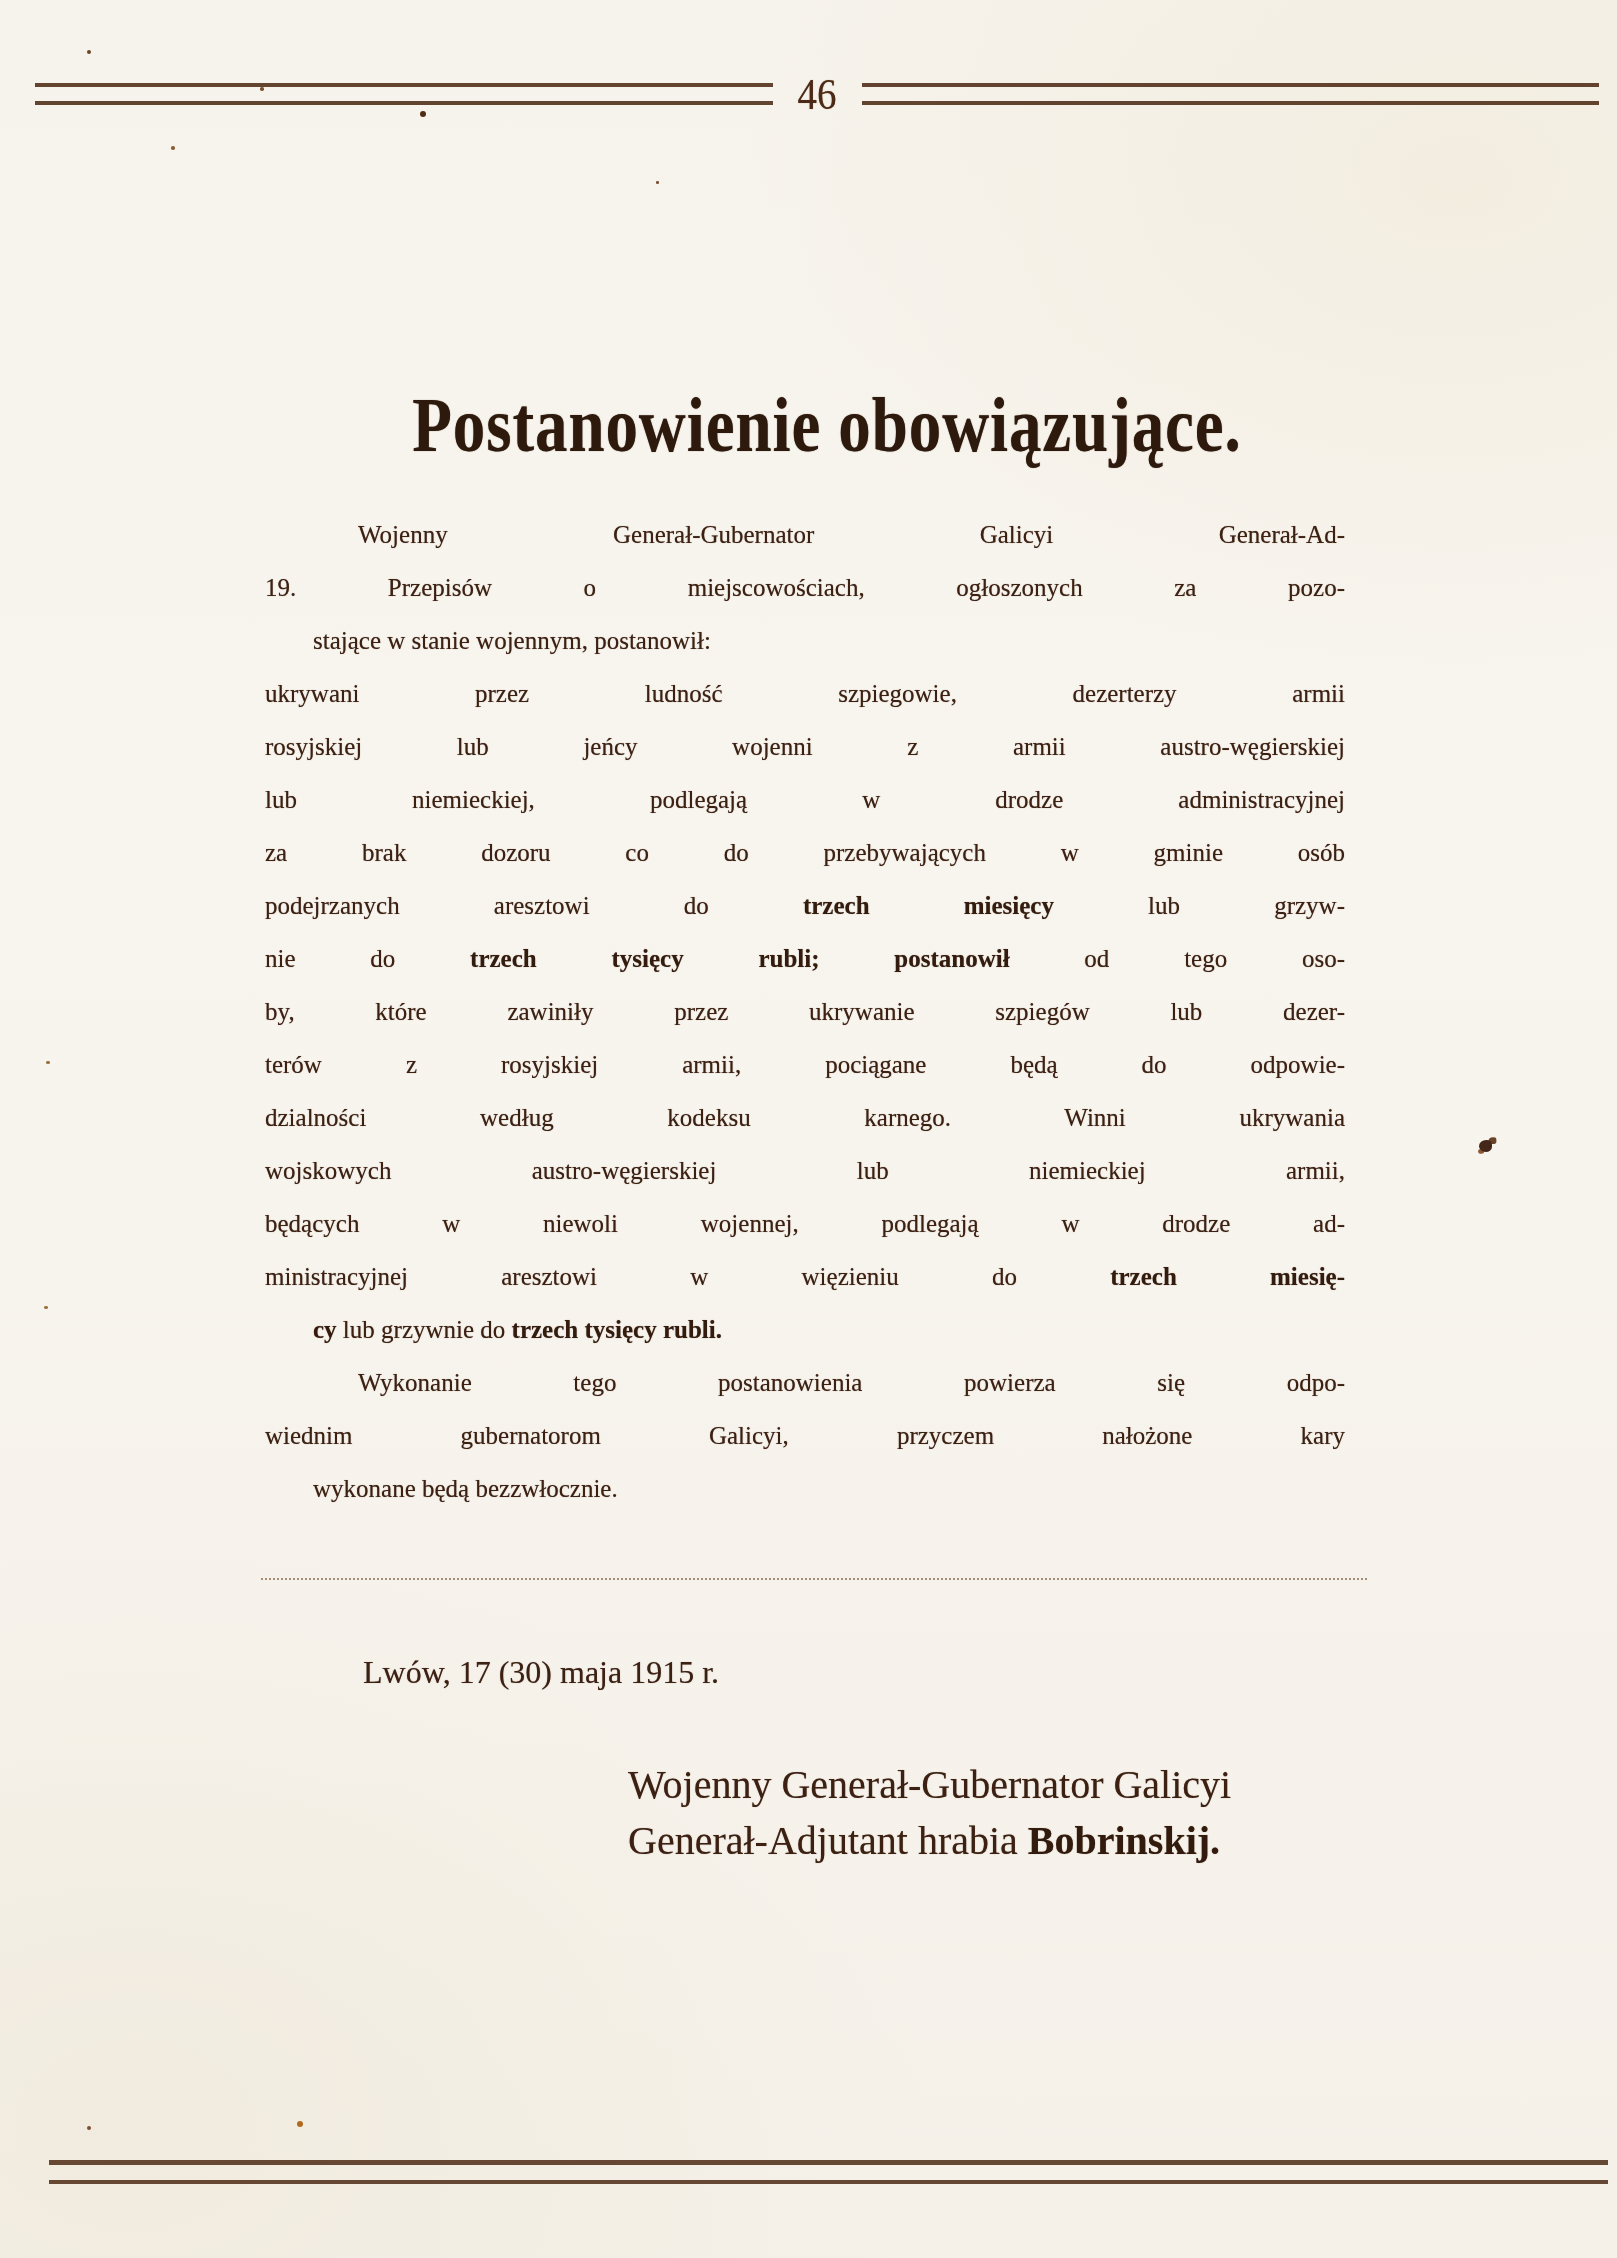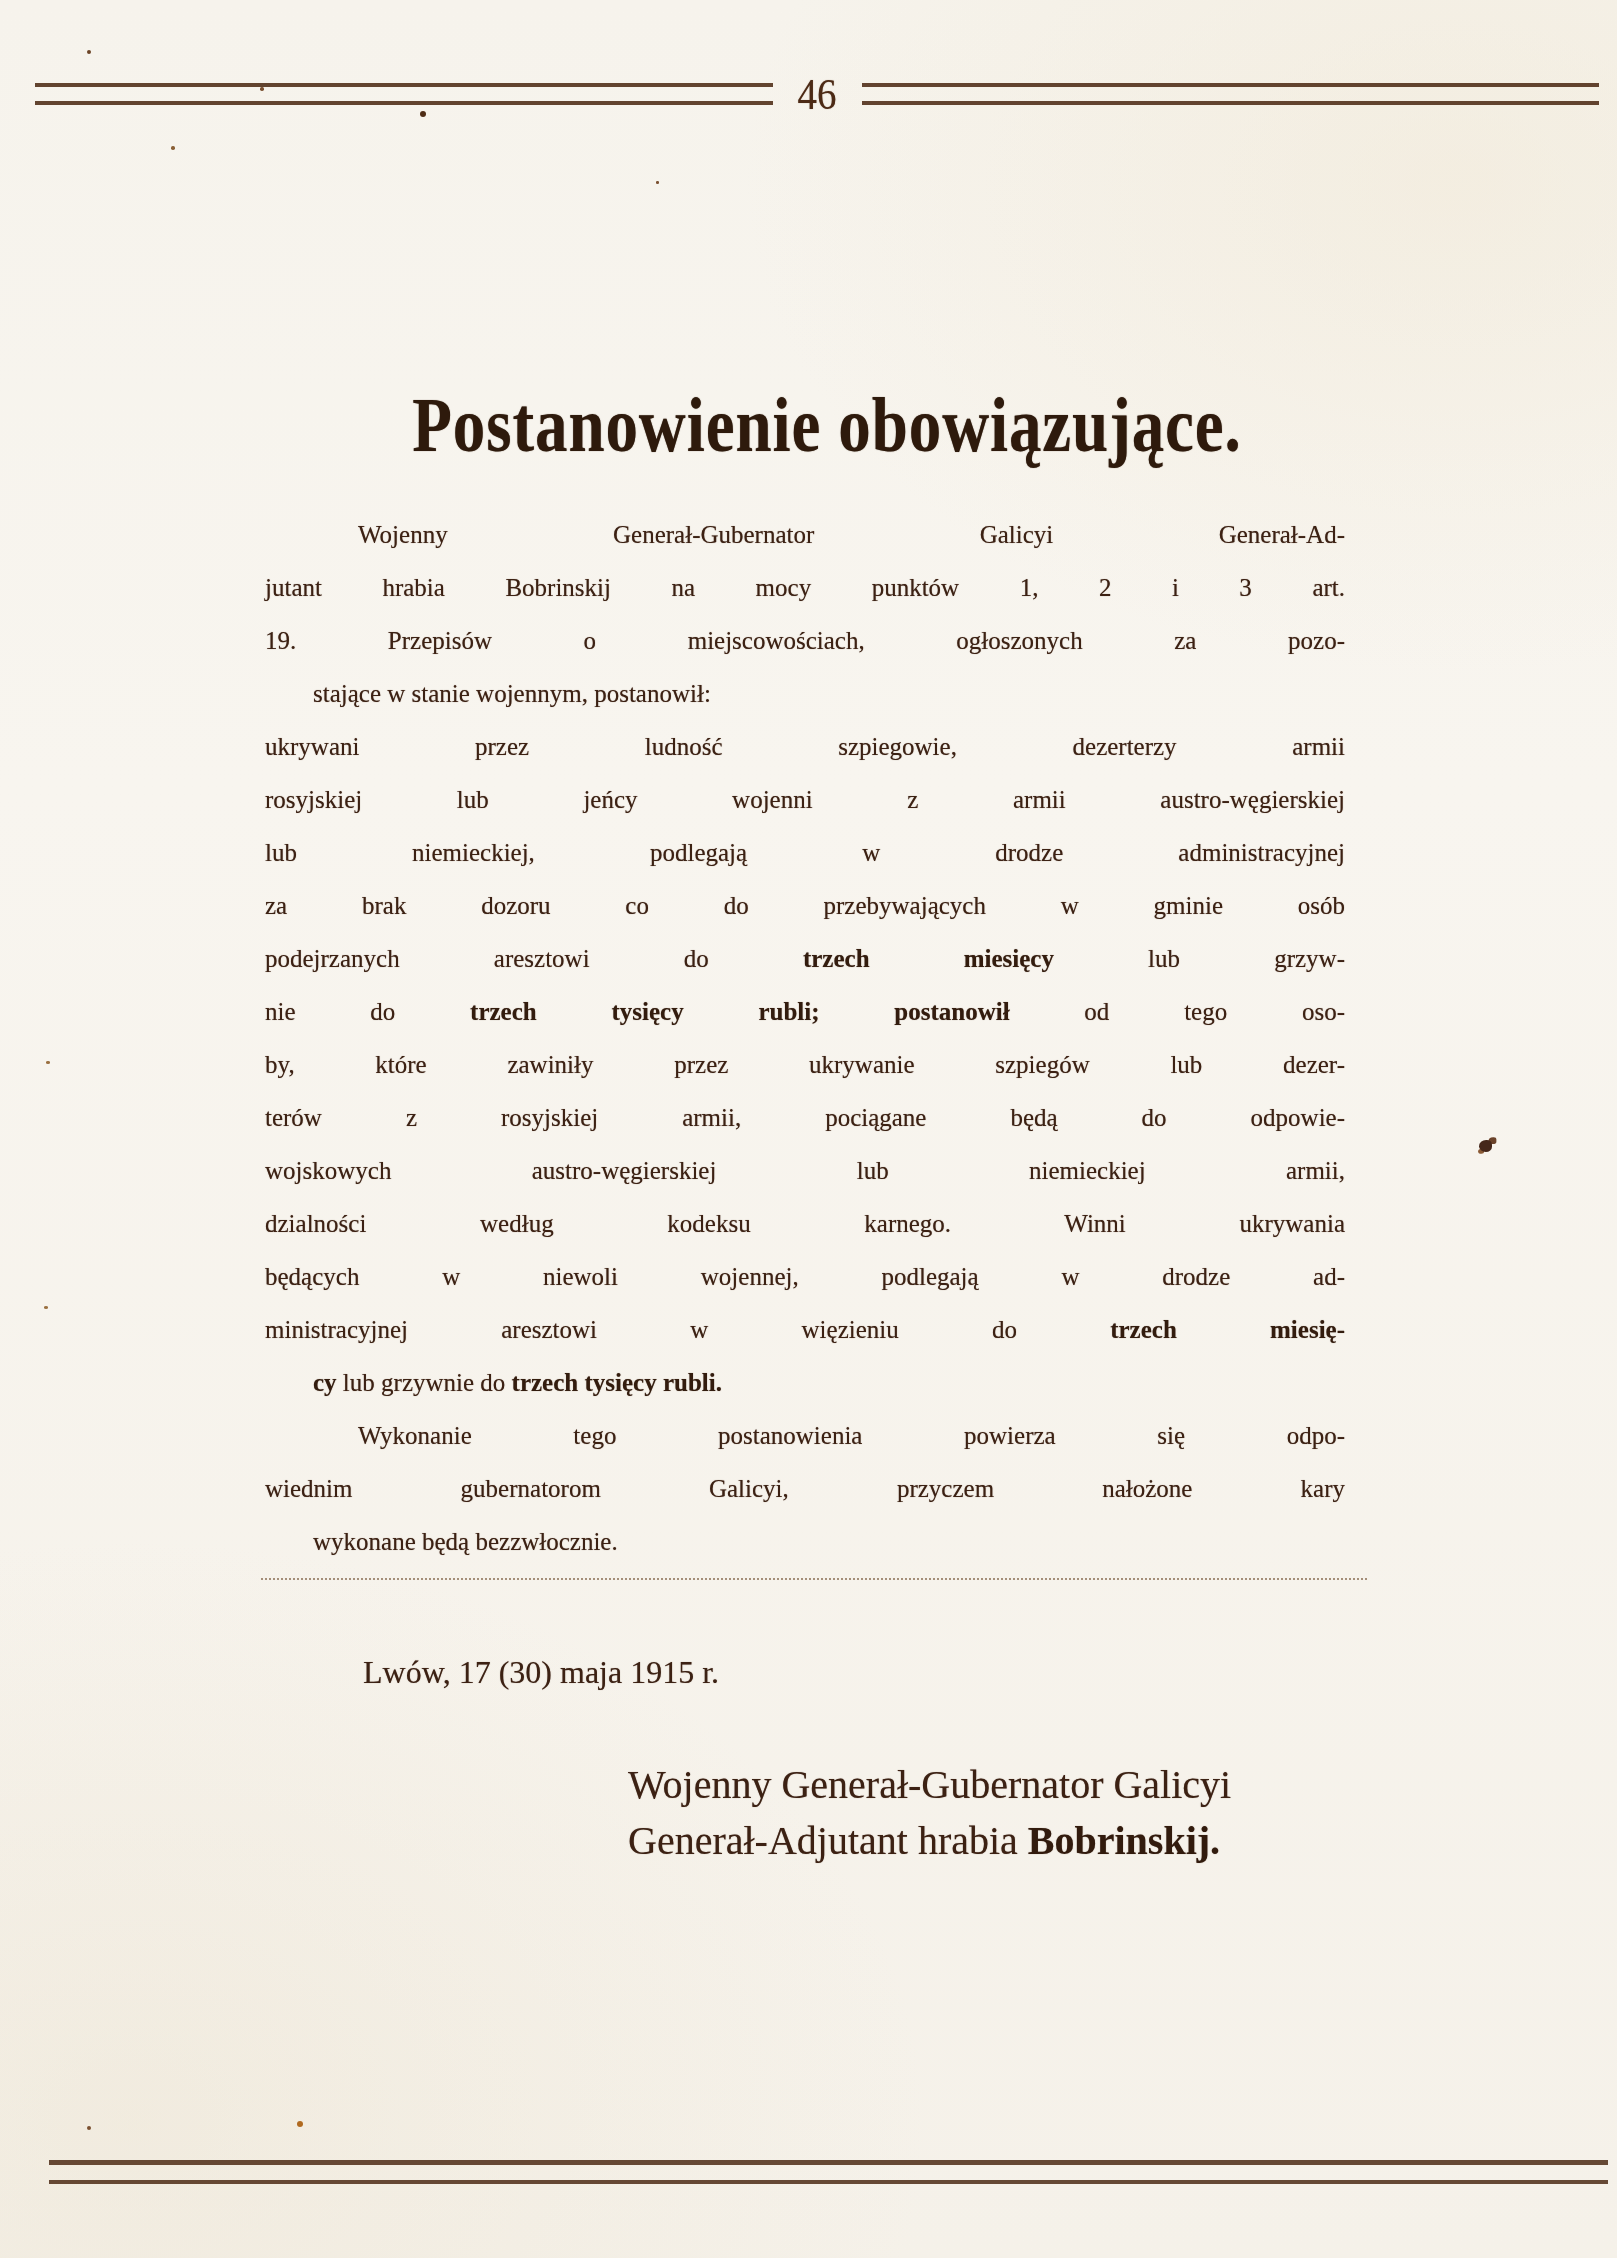--- a/index.html
+++ b/index.html
@@ -104,33 +104,32 @@
   <div id="top-rule">
     <div class="drule"></div>
     <span id="page-number">46</span>
     <div class="drule"></div>
   </div>
 
   <div id="doc-title">Postanowienie obowiązujące.</div>
 
   <div id="body-text">
       <div class="bline indent"><span class="seg">Wojenny Generał-Gubernator Galicyi Generał-Ad-</span></div>
-      <div class="bline"><span class="seg">jutant hrabia Bobrinskij na mocy punktów 1, 2 i 3 art.</span></div>
       <div class="bline"><span class="seg">19. Przepisów o miejscowościach, ogłoszonych za pozo-</span></div>
       <div class="bline last"><span class="seg">stające w stanie wojennym, postanowił:</span></div>
       <div class="bline"><span class="seg">ukrywani przez ludność szpiegowie, dezerterzy armii</span></div>
       <div class="bline"><span class="seg">rosyjskiej lub jeńcy wojenni z armii austro-węgierskiej</span></div>
       <div class="bline"><span class="seg">lub niemieckiej, podlegają w drodze administracyjnej</span></div>
       <div class="bline"><span class="seg">za brak dozoru co do przebywających w gminie osób</span></div>
       <div class="bline"><span class="seg">podejrzanych aresztowi do </span><span class="seg b">trzech miesięcy</span><span class="seg"> lub grzyw-</span></div>
       <div class="bline"><span class="seg">nie do </span><span class="seg b">trzech tysięcy rubli; postanowił</span><span class="seg"> od tego oso-</span></div>
       <div class="bline"><span class="seg">by, które zawiniły przez ukrywanie szpiegów lub dezer-</span></div>
       <div class="bline"><span class="seg">terów z rosyjskiej armii, pociągane będą do odpowie-</span></div>
+      <div class="bline"><span class="seg">dzialności według kodeksu karnego. Winni ukrywania</span></div>
       <div class="bline"><span class="seg">wojskowych austro-węgierskiej lub niemieckiej armii,</span></div>
-      <div class="bline"><span class="seg">dzialności według kodeksu karnego. Winni ukrywania</span></div>
       <div class="bline"><span class="seg">będących w niewoli wojennej, podlegają w drodze ad-</span></div>
       <div class="bline"><span class="seg">ministracyjnej aresztowi w więzieniu do </span><span class="seg b">trzech miesię-</span></div>
       <div class="bline last"><span class="seg b">cy</span><span class="seg"> lub grzywnie do </span><span class="seg b">trzech tysięcy rubli.</span></div>
       <div class="bline indent"><span class="seg">Wykonanie tego postanowienia powierza się odpo-</span></div>
       <div class="bline"><span class="seg">wiednim gubernatorom Galicyi, przyczem nałożone kary</span></div>
       <div class="bline last"><span class="seg">wykonane będą bezzwłocznie.</span></div>
     </div>
 
   <div id="smudge-line"></div>
 

